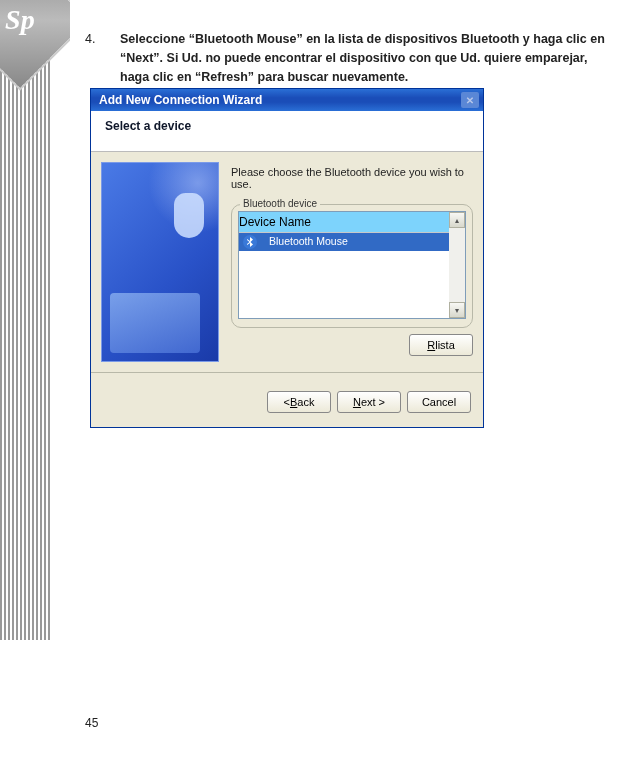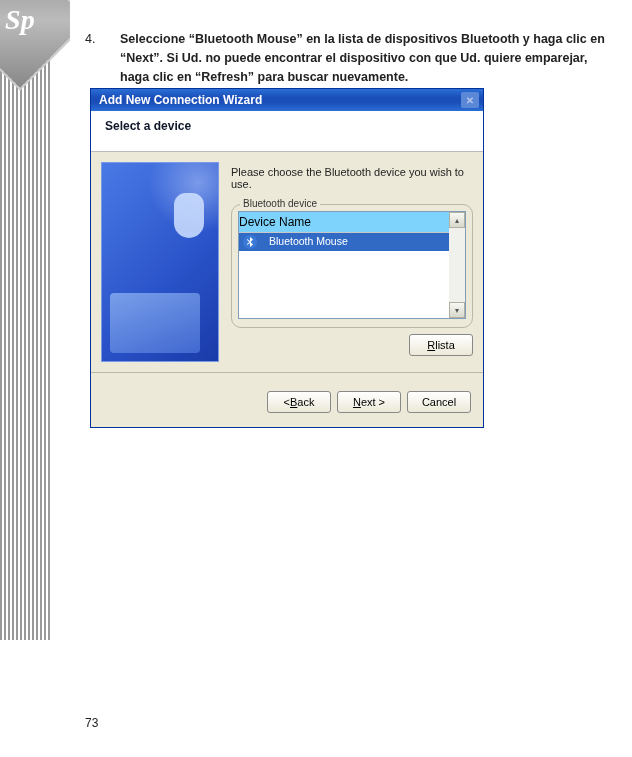--- a/index.html
+++ b/index.html
@@ -356,13 +356,13 @@
           <span></span>
             <span class="ul"></span>
             <span>Cancel</span>
         </div>
       </div>
 
     </div>
   </div>
 </div>
 
-<div class="pagenum">73</div>
+<div class="pagenum">45</div>
 
 </body></html>

